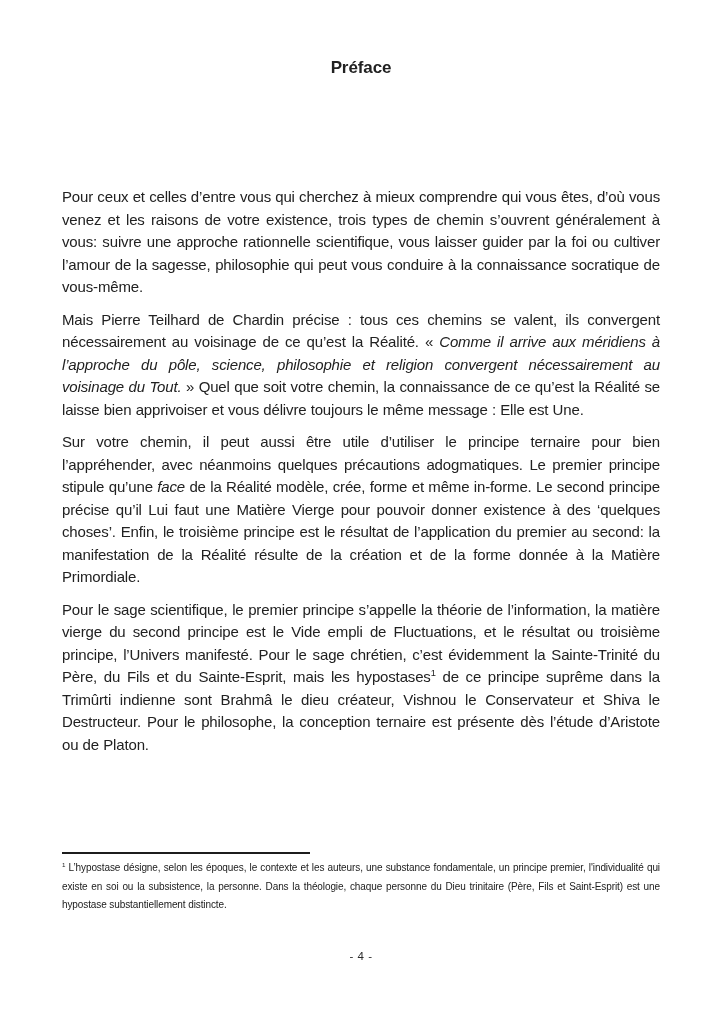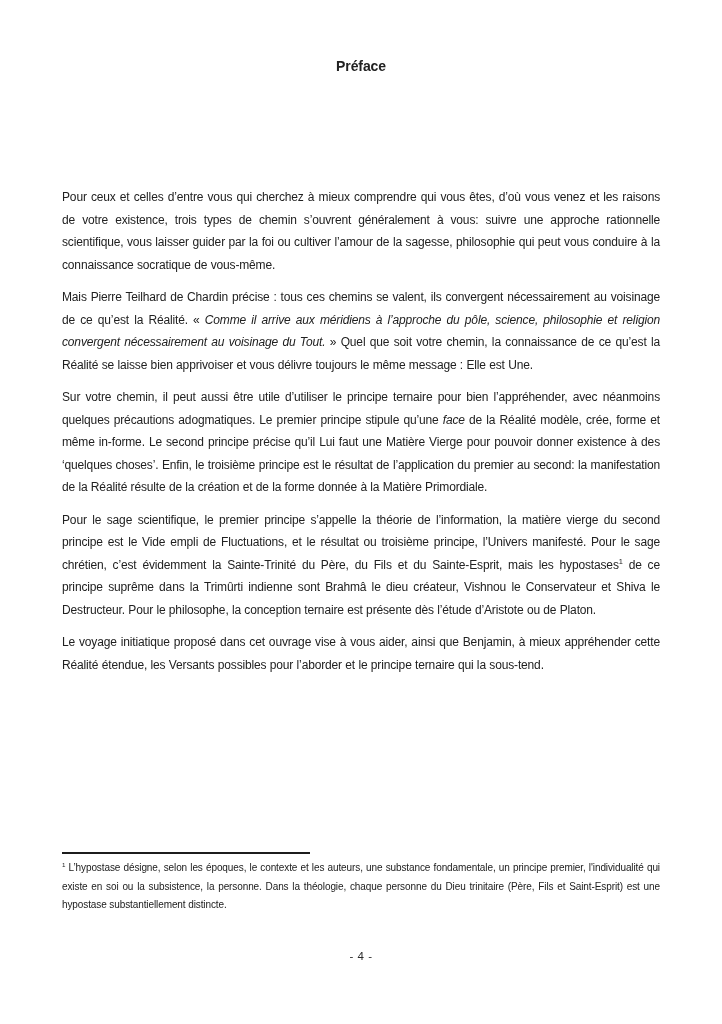--- a/index.html
+++ b/index.html
@@ -15,34 +15,34 @@
     font-family: "Liberation Sans", sans-serif;
     color: #212121;
     overflow: hidden;
   }
   .page-title {
     position: absolute;
     top: 58px;
     left: 0;
     width: 100%;
     text-align: center;
-    font-size: 14px;
+    font-size: 17px;
     font-weight: bold;
     margin: 0;
     letter-spacing: -0.1px;
   }
   .document-body {
     position: absolute;
     top: 186px;
     left: 62px;
     width: 598px;
   }
   .document-body p {
     margin: 0 0 10px 0;
-    font-size: 12px;
+    font-size: 15px;
     line-height: 22.5px;
     text-align: justify;
     letter-spacing: -0.15px;
     word-spacing: 0.2px;
   }
   .run-italic { font-style: italic; }
   .run-sup {
     vertical-align: super;
     font-size: 0.62em;
     line-height: 0;
@@ -82,21 +82,20 @@
 
 <div class="page">
 
   <h1 class="page-title">Préface</h1>
 
   <div class="document-body">
     <p><span>Pour ceux et celles d’entre vous qui cherchez à mieux comprendre qui vous êtes, d’où vous venez et les raisons de votre existence, trois types de chemin s’ouvrent généralement à vous: suivre une approche rationnelle scientifique, vous laisser guider par la foi ou cultiver l’amour de la sagesse, philosophie qui peut vous conduire à la connaissance socratique de vous-même.</span></p>
     <p><span>Mais Pierre Teilhard de Chardin précise : tous ces chemins se valent, ils convergent nécessairement au voisinage de ce qu’est la Réalité. « </span><span class="run-italic">Comme il arrive aux méridiens à l’approche du pôle, science, philosophie et religion convergent nécessairement au voisinage du Tout.</span><span> » Quel que soit votre chemin, la connaissance de ce qu’est la Réalité se laisse bien apprivoiser et vous délivre toujours le même message : Elle est Une.</span></p>
     <p><span>Sur votre chemin, il peut aussi être utile d’utiliser le principe ternaire pour bien l’appréhender, avec néanmoins quelques précautions adogmatiques. Le premier principe stipule qu’une </span><span class="run-italic">face</span><span> de la Réalité modèle, crée, forme et même in-forme. Le second principe précise qu’il Lui faut une Matière Vierge pour pouvoir donner existence à des ‘quelques choses’. Enfin, le troisième principe est le résultat de l’application du premier au second: la manifestation de la Réalité résulte de la création et de la forme donnée à la Matière Primordiale.</span></p>
     <p><span>Pour le sage scientifique, le premier principe s’appelle la théorie de l’information, la matière vierge du second principe est le Vide empli de Fluctuations, et le résultat ou troisième principe, l’Univers manifesté. Pour le sage chrétien, c’est évidemment la Sainte-Trinité du Père, du Fils et du Sainte-Esprit, mais les hypostases</span><span class="run-sup">1</span><span> de ce principe suprême dans la Trimûrti indienne sont Brahmâ le dieu créateur, Vishnou le Conservateur et Shiva le Destructeur. Pour le philosophe, la conception ternaire est présente dès l’étude d’Aristote ou de Platon.</span></p>
-    <p><span>Le voyage initiatique proposé dans cet ouvrage vise à vous aider, ainsi que Benjamin, à mieux appréhender cette Réalité étendue, les Versants possibles pour l’aborder et le principe ternaire qui la sous-tend.</span></p>
   </div>
 
   <div class="footnote-area">
     <div class="footnote-rule"></div>
     <p class="footnote-text"><span class="run-sup">1</span><span> L’hypostase désigne, selon les époques, le contexte et les auteurs, une substance fondamentale, un principe premier, l'individualité qui existe en soi ou la subsistence, la personne. Dans la théologie, chaque personne du Dieu trinitaire (Père, Fils et Saint-Esprit) est une hypostase substantiellement distincte.</span></p>
   </div>
 
   <div class="page-number">- 4 -</div>
 
 </div>

